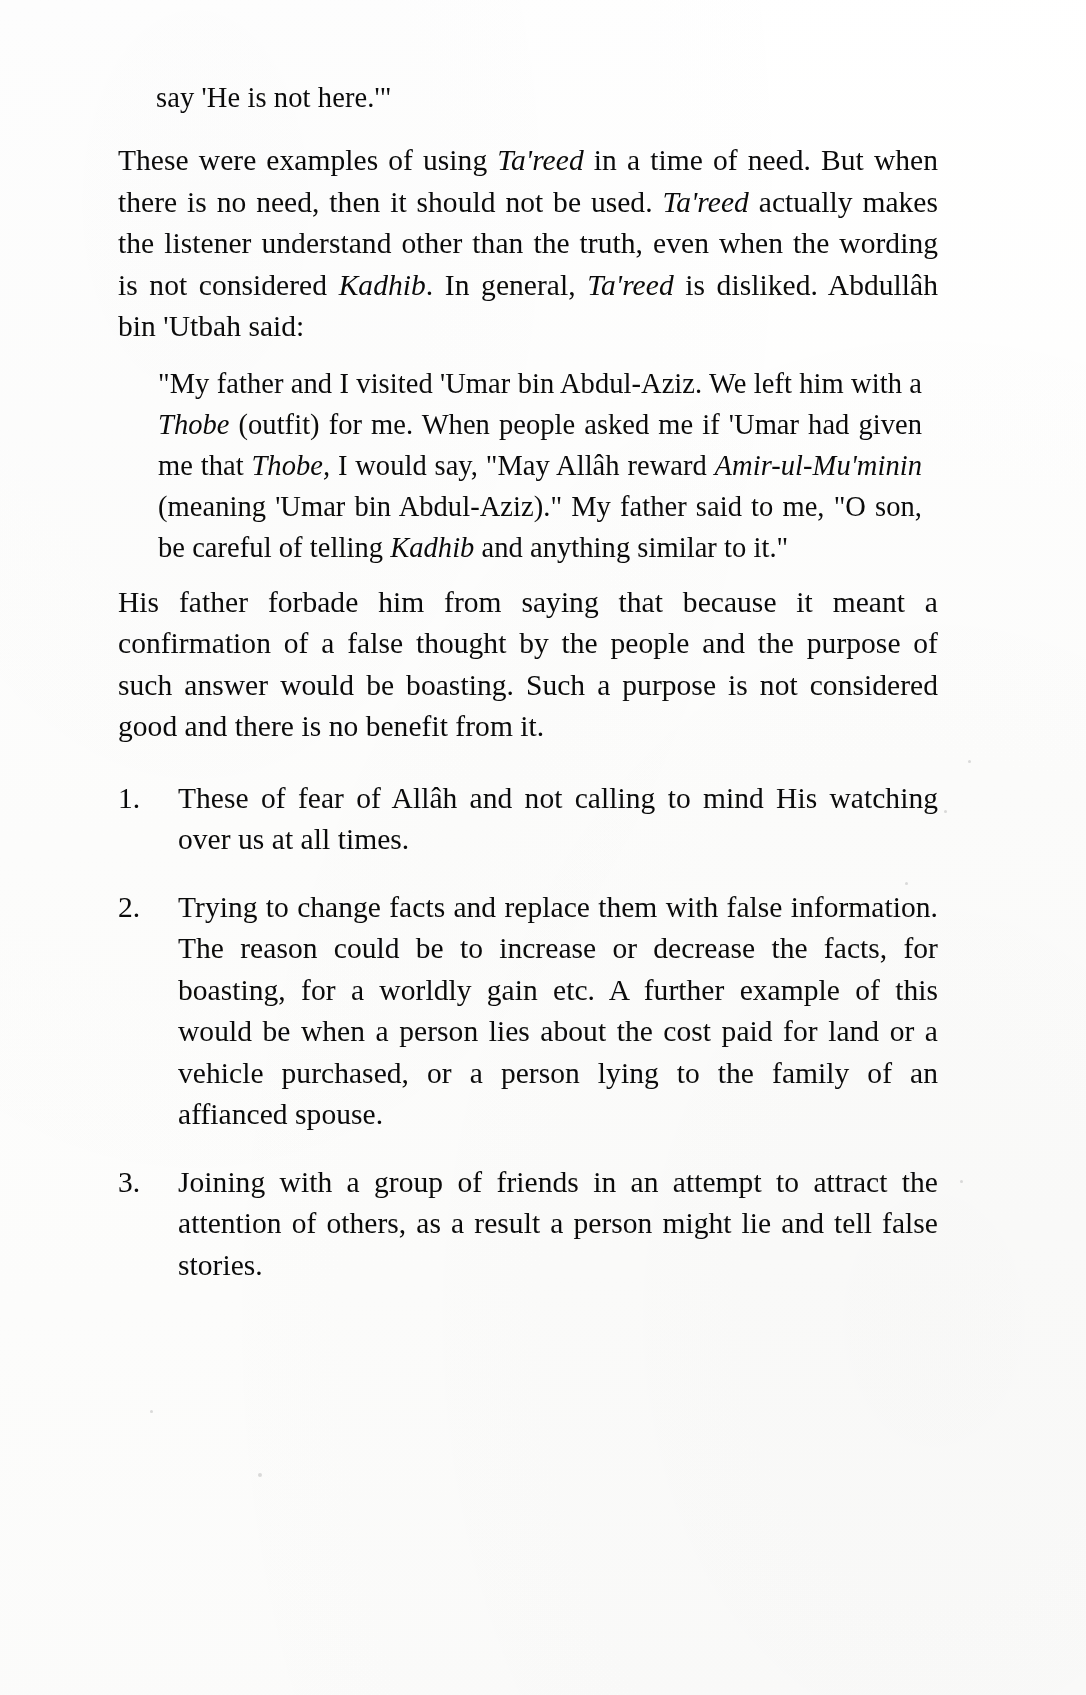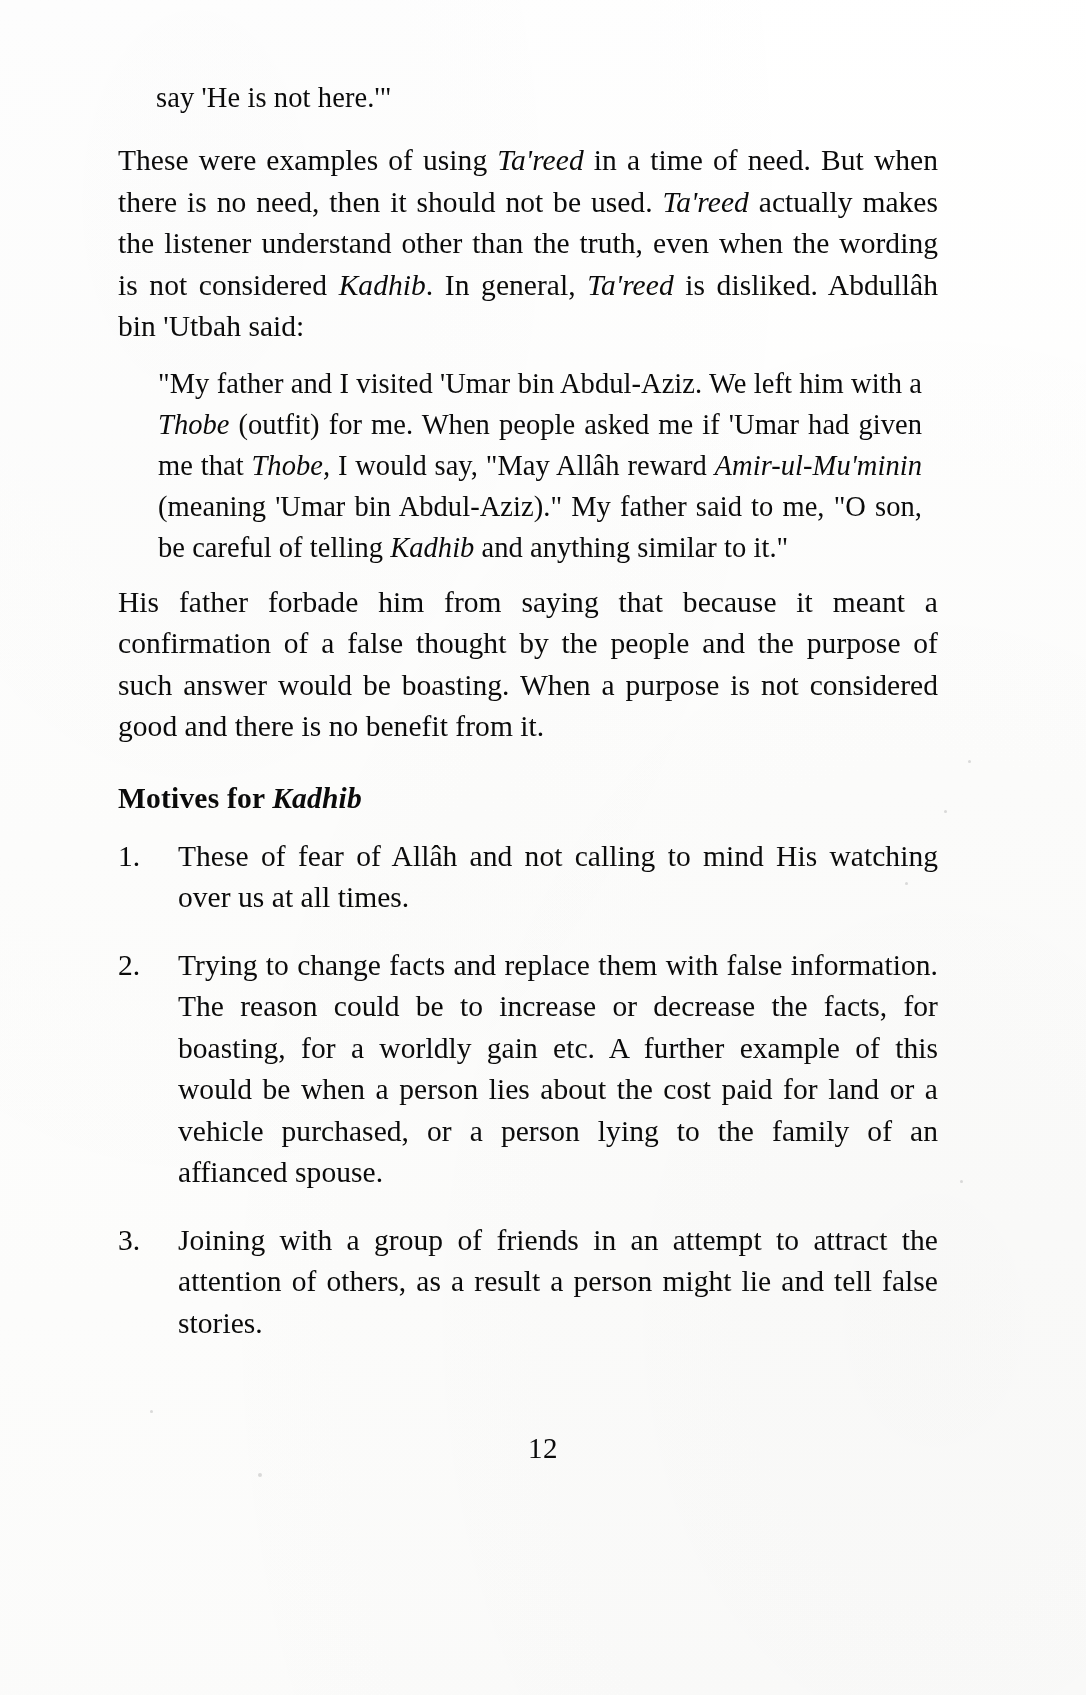--- a/index.html
+++ b/index.html
@@ -166,39 +166,35 @@
     <p class="body">
       <span>These were  examples of using </span><span class="italic">Ta'reed</span><span> in a time of need. But when there is no need, then it  should not be used. </span><span class="italic">Ta'reed</span><span> actually makes the listener understand other  than the truth, even when  the wording is not considered </span><span class="italic">Kadhib</span><span>. In general, </span><span class="italic">Ta'reed</span><span> is disliked. Abdullâh bin 'Utbah said:</span>
     </p>
 
     <blockquote class="quote-block">
       <p>
         <span>"My  father and I visited 'Umar bin Abdul-Aziz. We left him with a </span><span class="italic">Thobe</span><span> (outfit) for me. When people asked me if 'Umar had given me that </span><span class="italic">Thobe,</span><span> I would say, "May Allâh reward </span><span class="italic">Amir-ul-Mu'minin</span><span> (meaning 'Umar bin Abdul-Aziz)." My father said to me, "O son, be careful of telling </span><span class="italic">Kadhib</span><span> and anything similar to it."</span>
       </p>
     </blockquote>
 
-    <p class="body last-loose">His father forbade him from saying that because it meant a confirmation  of a false thought by the people and the purpose of such answer would be boasting. When a purpose  is not considered good and there is no benefit from it.</p>
-
-    <h2 class="section-heading">
-      <span>Motives for </span><span class="term">Kadhib</span>
-    </h2>
+    <p class="body last-loose">His father forbade him from saying that because it meant a confirmation  of a false thought by the people and the purpose of such answer would be boasting. Such a purpose  is not considered good and there is no benefit from it.</p>
+
 
 
     <ol class="motives">
       <li>
         <span class="marker">1.</span>
         <span>These of fear of Allâh and not calling to mind His watching over us at all times.</span>
       </li>
       <li>
         <span class="marker">2.</span>
         <span>Trying to change facts and replace them with false information. The reason could be to increase or decrease the facts, for boasting, for a worldly gain etc. A further example of this  would be when a person lies about the cost paid for land or a  vehicle purchased, or a person lying to the family of an affianced spouse.</span>
       </li>
       <li>
         <span class="marker">3.</span>
         <span>Joining with a group of friends in an attempt to attract the attention of others, as a result a person might lie and tell false stories.</span>
       </li>
     </ol>
 
   </div>
 
-  <div class="page-number">12</div>
 
 </div>
 
 </body></html>

